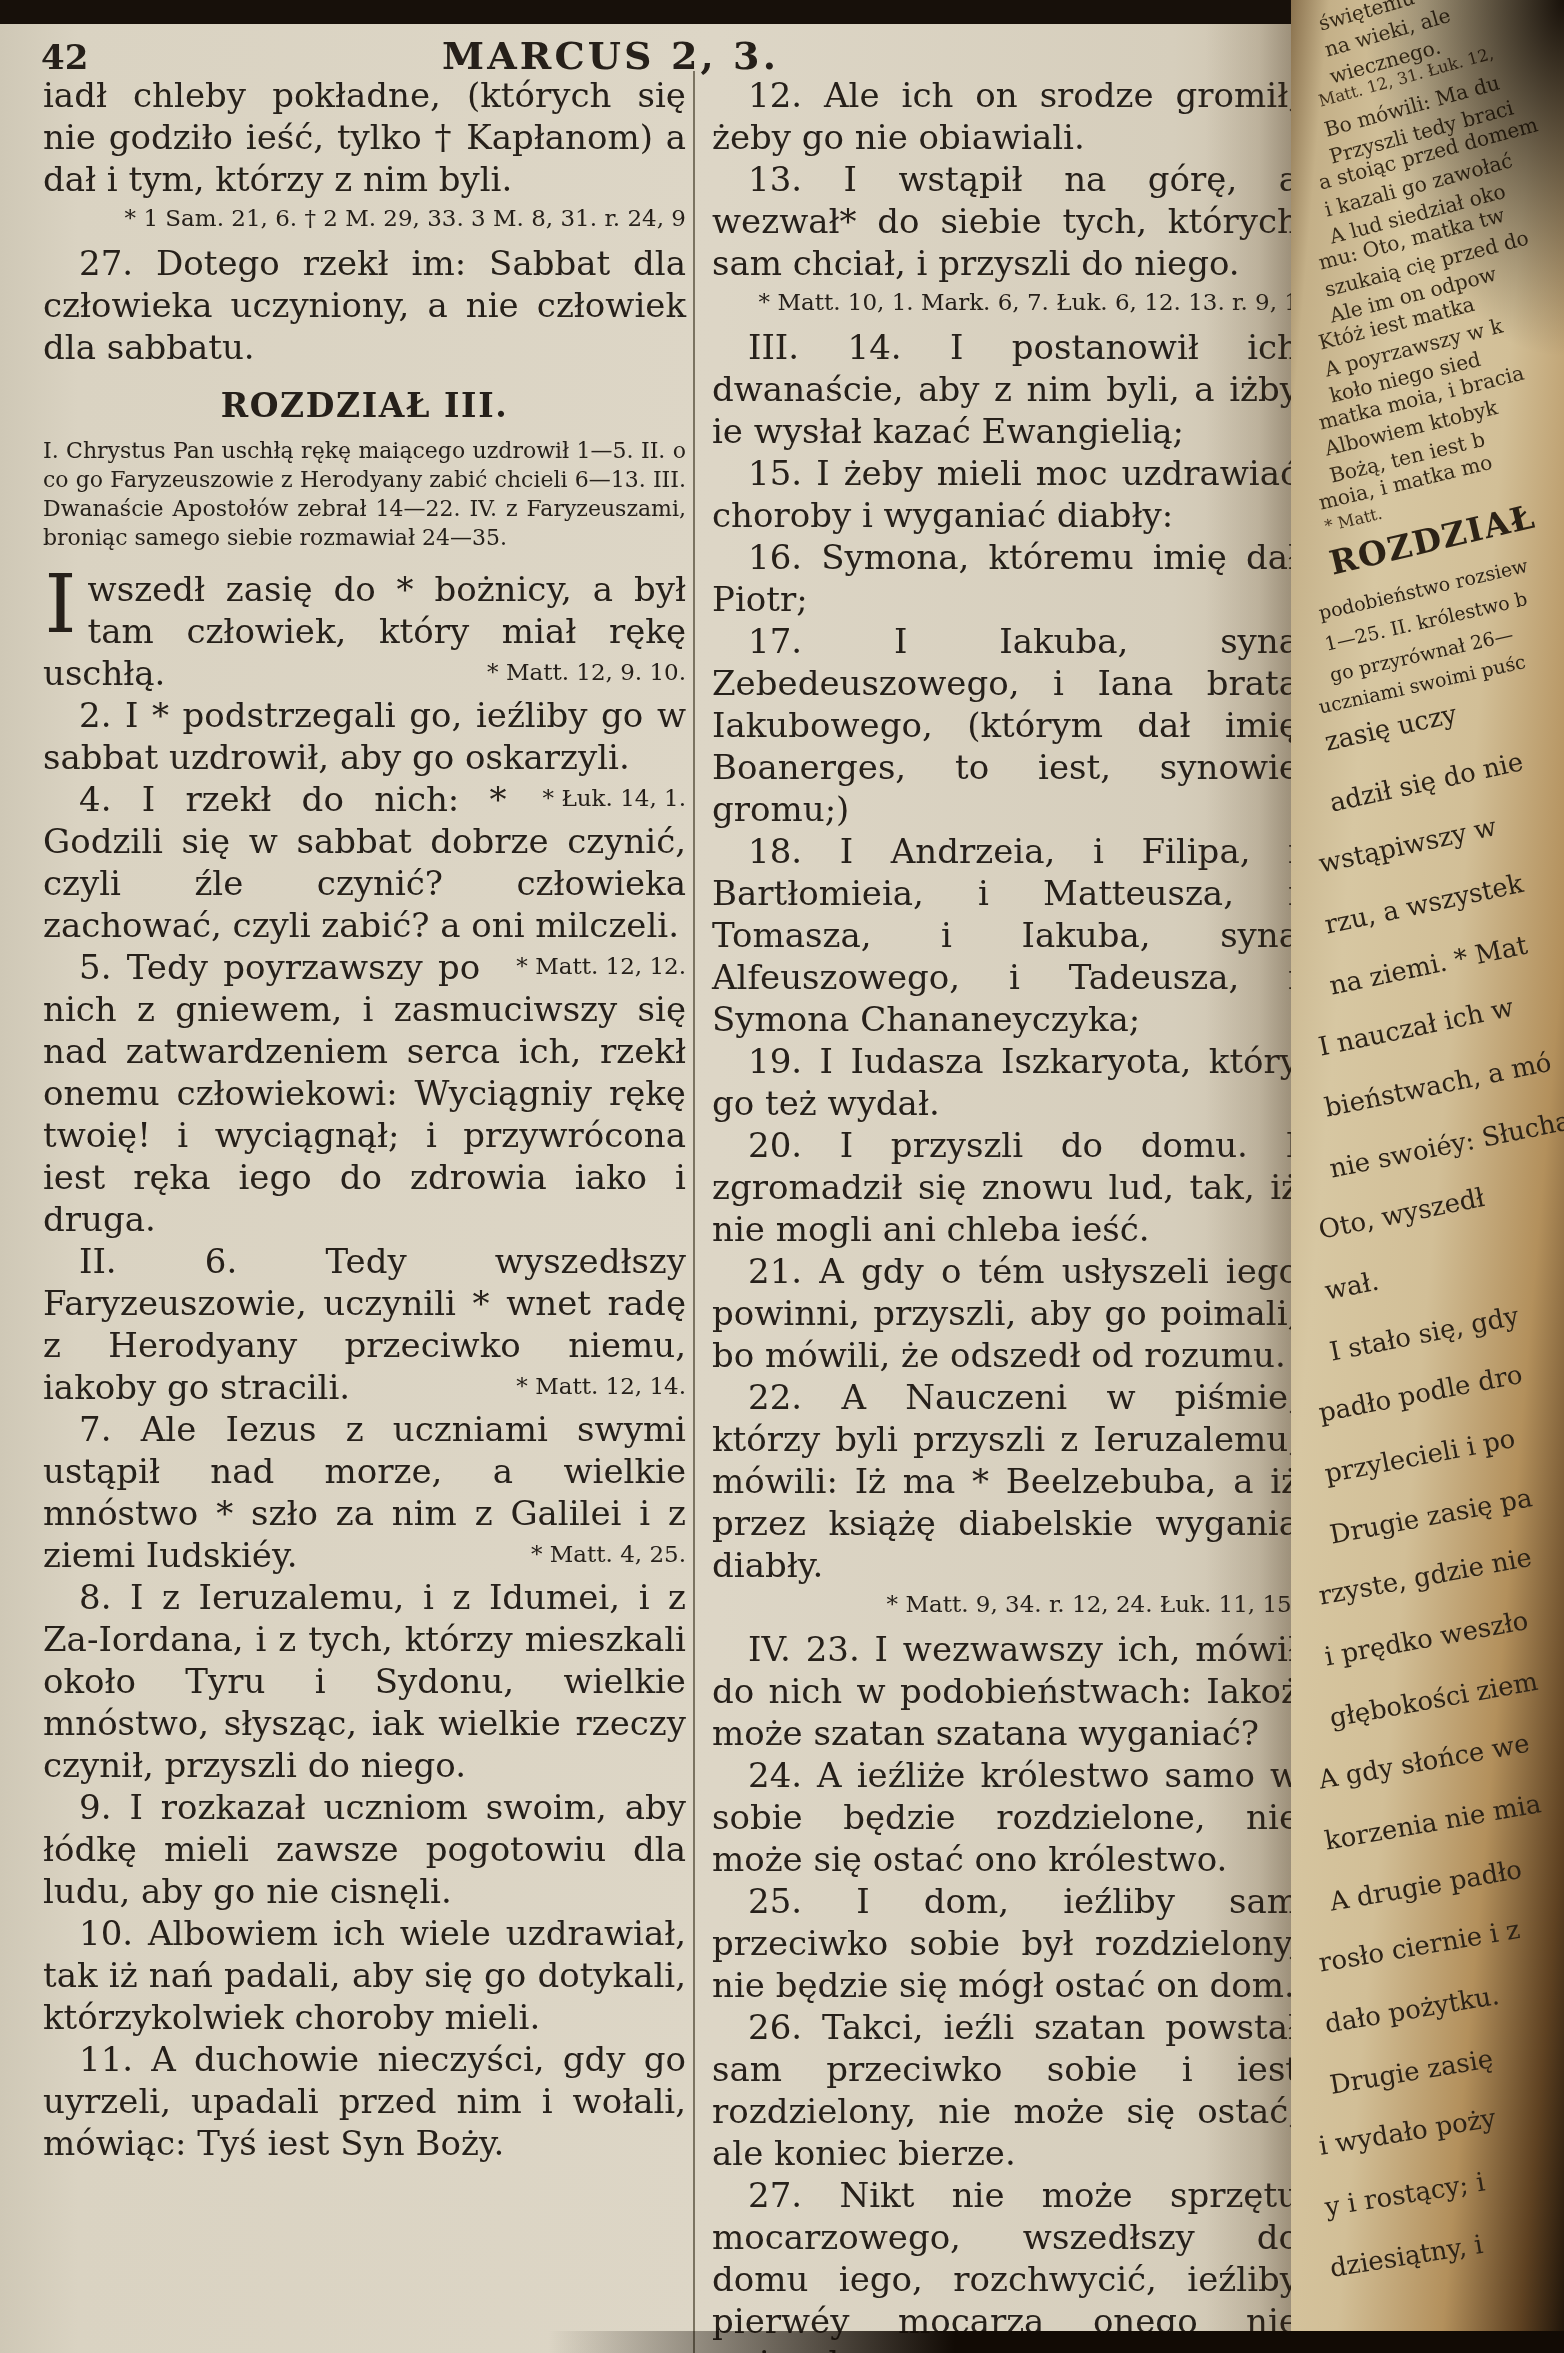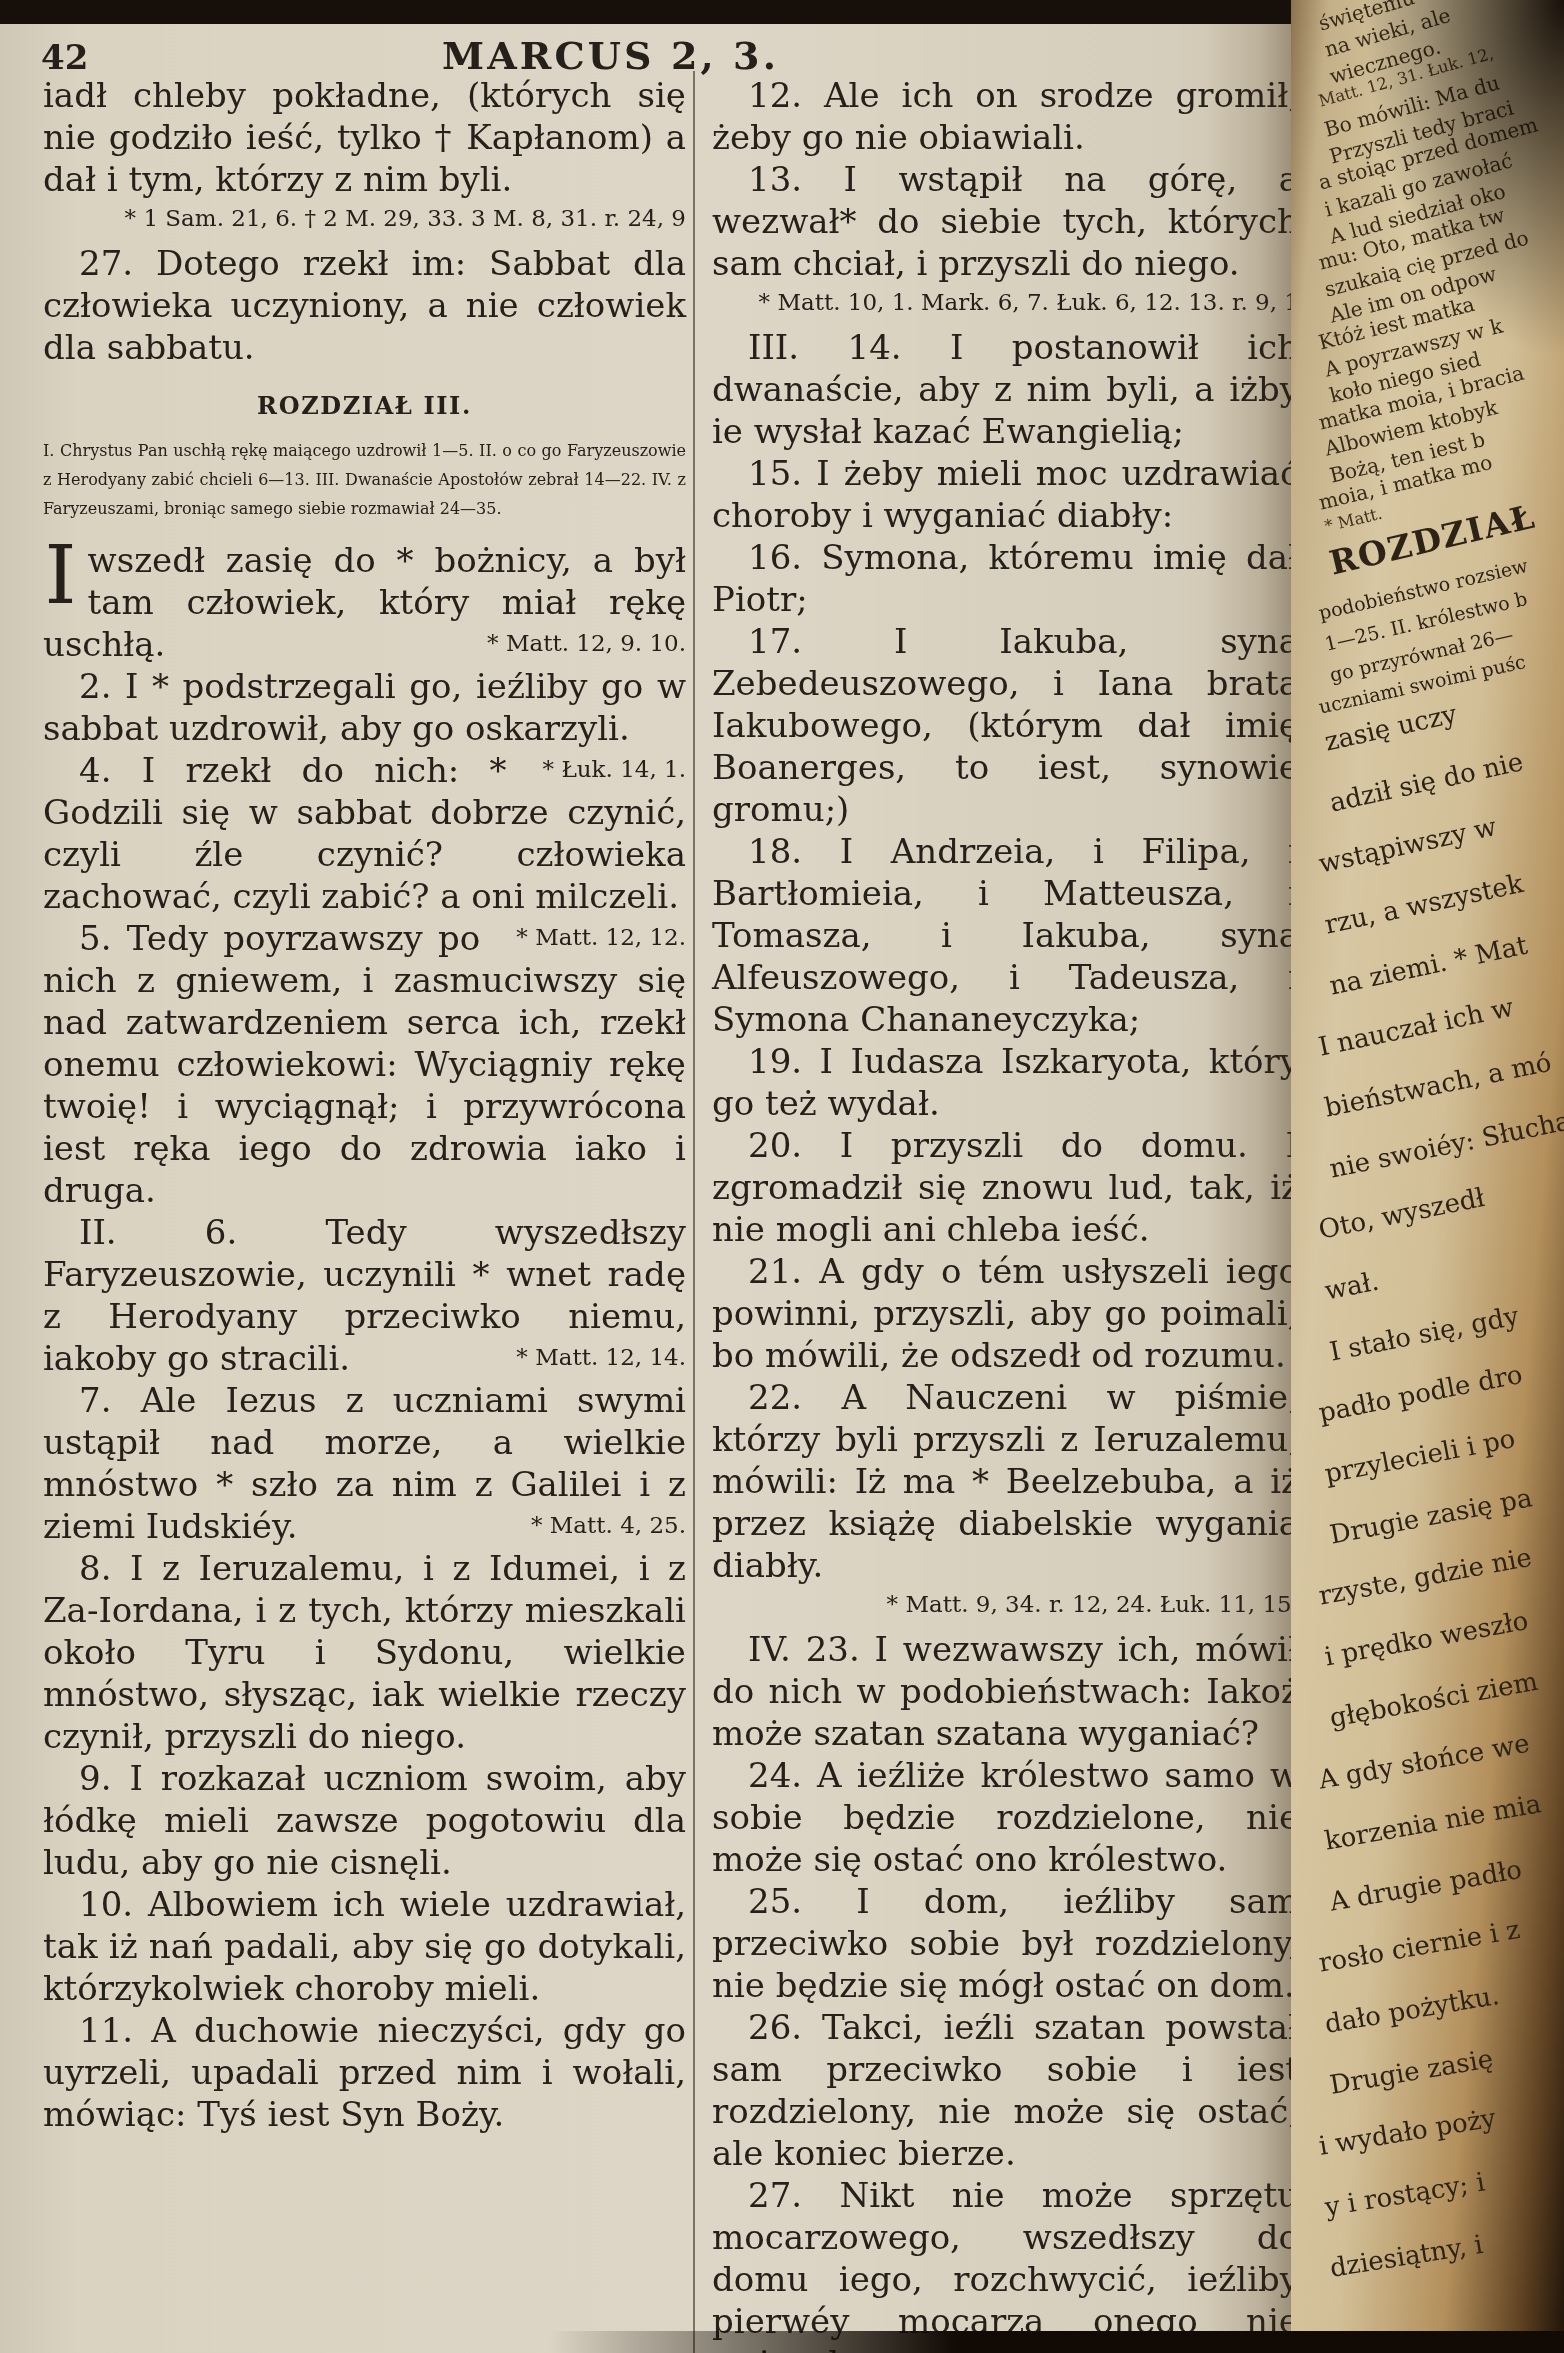--- a/index.html
+++ b/index.html
@@ -27,23 +27,23 @@
   .divider {
     position:absolute; left:693px; top:47px; width:1.6px; height:2301px;
     background:#59513f; opacity:.75;
   }
   .col { position:absolute; top:50px; color:#26201a; font-size:34px; line-height:42px; }
   .col-left  { left:43px;  width:643px; }
   .col-right { left:712px; width:587px; }
 
   .block { margin:0; text-indent:36px; text-align:justify; }
   .block.cont, .block.heading, .block.ref, .block.summary, .block.dropcap { text-indent:0; }
-  .block.heading { text-align:center; font-weight:bold; font-size:24px; letter-spacing:1.6px; margin:17px 0 9.4px; }
+  .block.heading { text-align:center; font-weight:bold; font-size:33px; letter-spacing:1.6px; margin:17px 0 9.4px; }
   .block.ref { text-align:right; font-size:23px; line-height:31px; margin:3.1px 0 7.8px; }
-  .block.summary { font-size:16px; line-height:29px; margin:3.1px 0 15.6px; }
+  .block.summary { font-size:22px; line-height:29px; margin:3.1px 0 15.6px; }
   .block-ref { float:right; font-size:23px; line-height:41px; }
   .dropcap-letter { float:left; font-size:81px; line-height:67px; padding:3.1px 11px 0 1.6px; }
 
   
   .page-shadow {
     position:absolute; left:1205px; top:0; width:99px; height:2354px;
     background:linear-gradient(90deg, rgba(70,50,25,0) 0%, rgba(70,50,25,.12) 55%, rgba(55,38,18,.38) 100%);
     pointer-events:none;
   }
 

